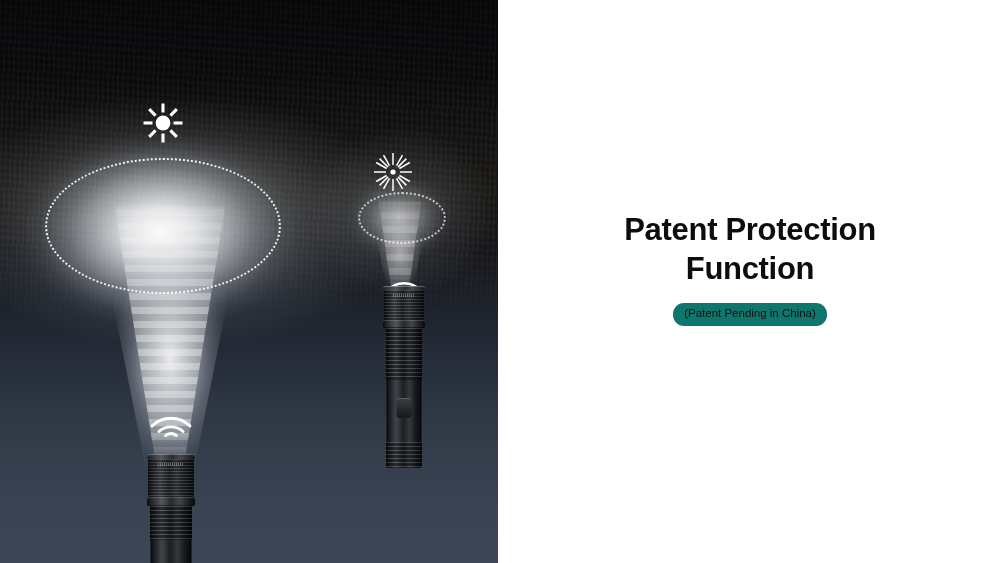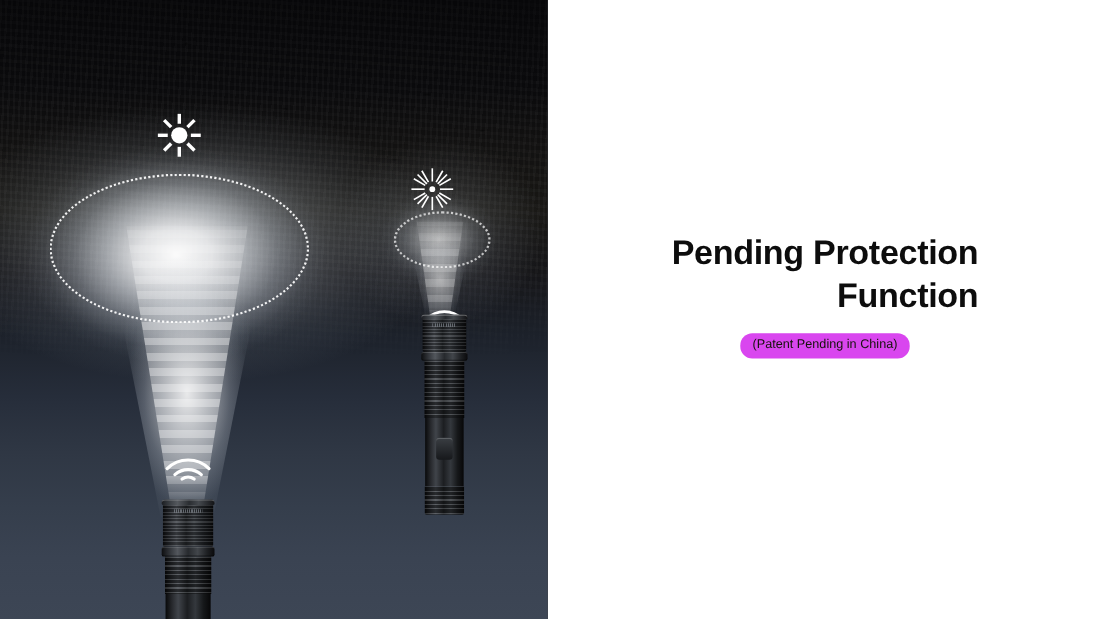--- a/index.html
+++ b/index.html
@@ -241,25 +241,25 @@
   .headline {
     margin: 0;
     font-size: 31px;
     line-height: 1.26;
     font-weight: 700;
     color: #0d0d0d;
     text-align: center;
     letter-spacing: -0.3px;
     max-width: 420px;
   }
-  .headline .l2 { display: block; text-align: right; }
+  .headline .l2 { display: block; }
   .badge {
     margin-top: 15px;
     display: inline-block;
-    background: #d946ef;
+    background: #0f766e;
     color: #14120a;
     font-size: 11.5px;
     font-weight: 400;
     line-height: 1;
     padding: 5px 11px 6px;
     border-radius: 11px;
     white-space: nowrap;
   }
   .body-copy {
     margin: 17px 0 0;
@@ -397,21 +397,21 @@
         <div class="t-switch" style="left:10px; top:18px; width:15px; height:20px;"></div>
       </div>
       <div class="seg t-grip" style="top:156px; width:36px; height:26px; border-radius:0 0 2px 2px;"></div>
     </div>
 
   </div>
 
   <div class="text-panel">
 
     <h1 class="headline">
-      <span>Pending Protection</span>
+      <span>Patent Protection</span>
       <span class="l2">Function</span>
     </h1>
 
     <span class="badge">(Patent Pending in China)</span>
 
 
   </div>
 
 </div>
 

